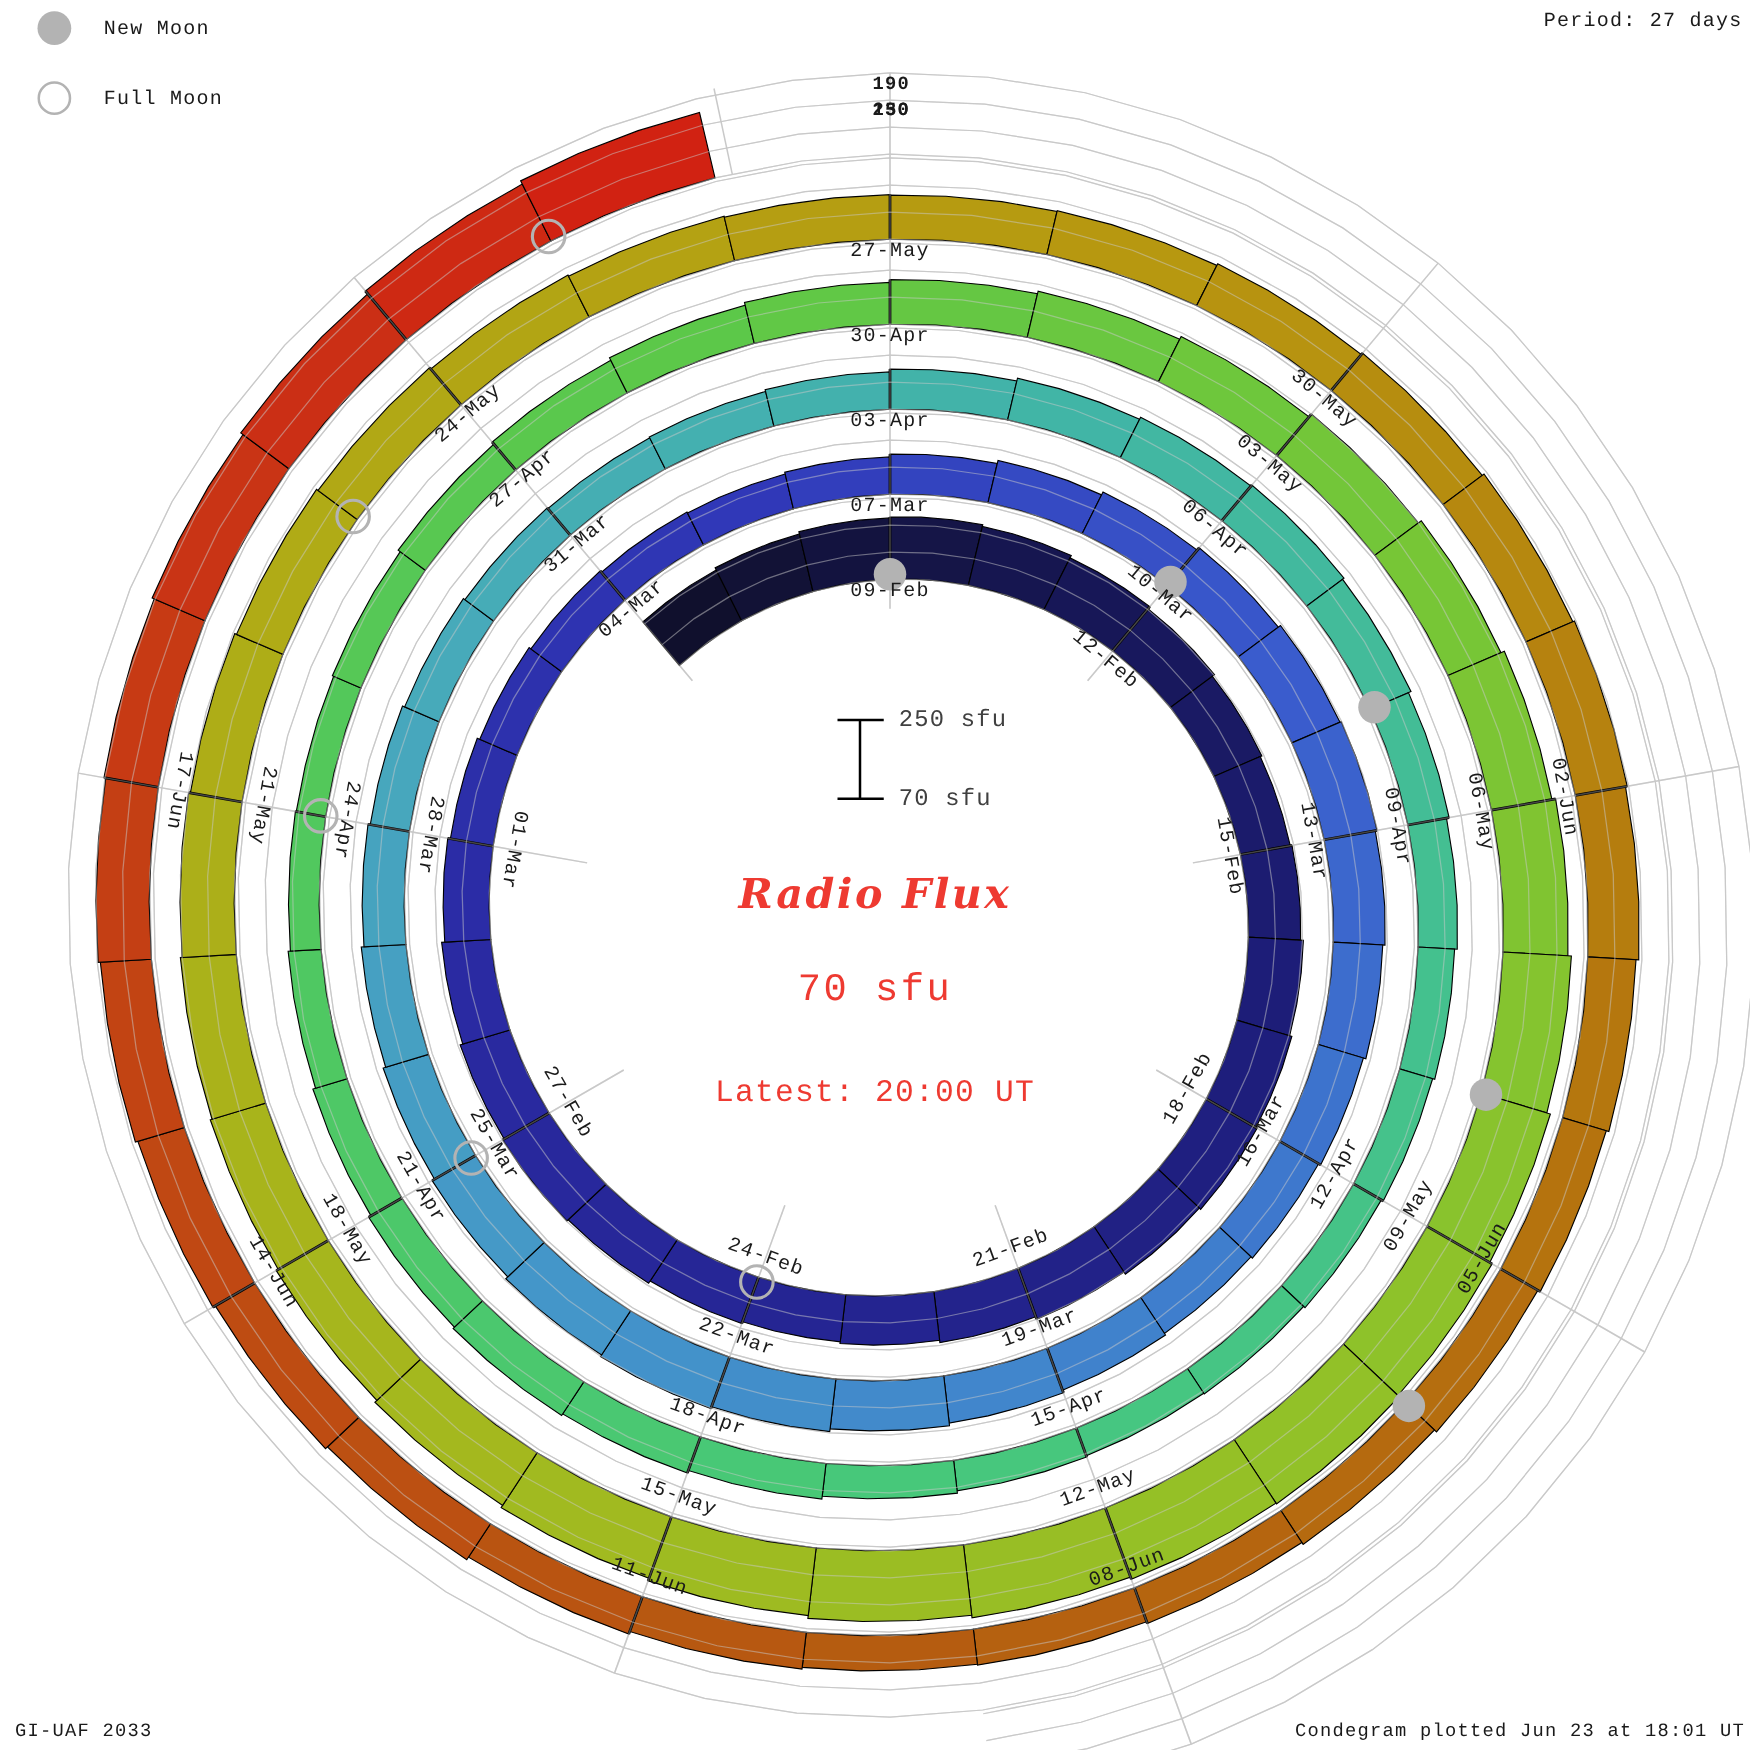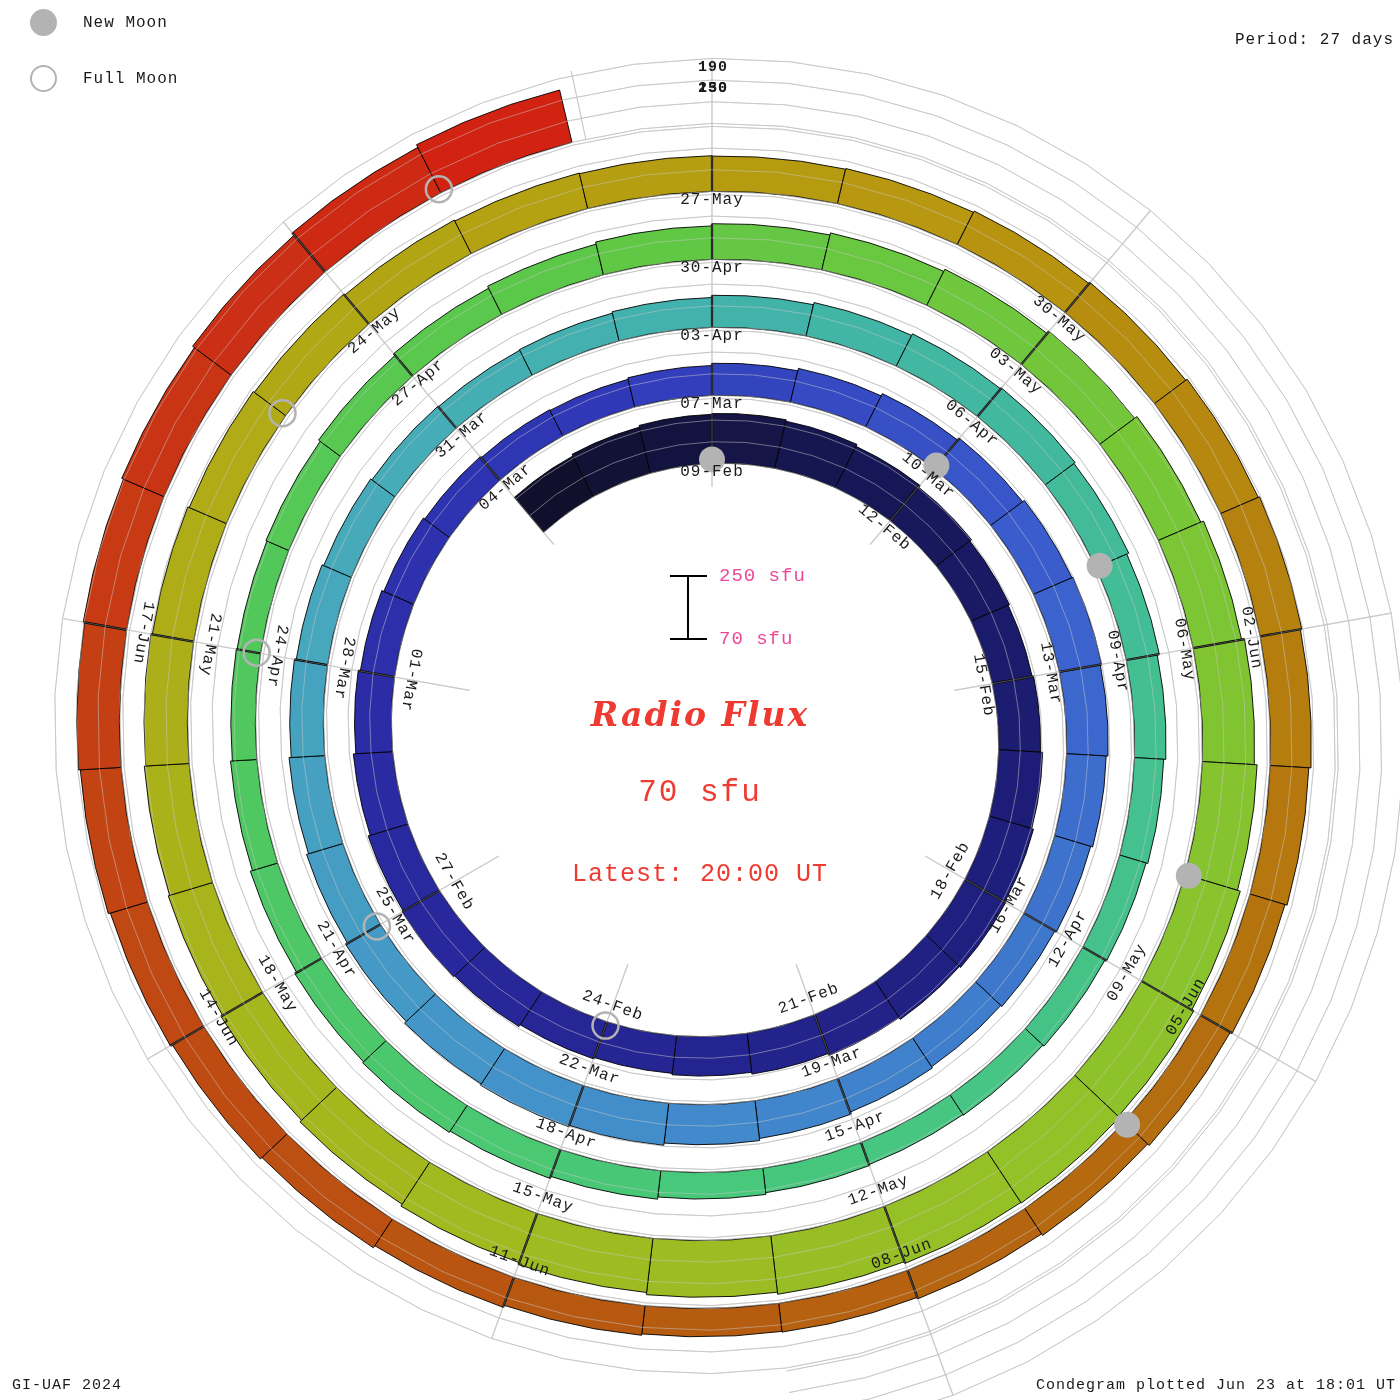--- a/index.html
+++ b/index.html
@@ -4,25 +4,25 @@
 <style>
   html,body{margin:0;padding:0;background:#fff;}
   body{width:1400px;height:1400px;position:relative;font-family:"Liberation Mono","DejaVu Sans Mono",monospace;color:#1a1a1a;}
   .abs{position:absolute;}
   #chart-svg{position:absolute;left:0;top:0;}
   .legend-row{display:flex;align-items:center;gap:26px;}
   .moon-swatch{width:27px;height:27px;border-radius:50%;box-sizing:border-box;flex:0 0 auto;}
   .moon-swatch.new{background:#b3b3b3;}
   .moon-swatch.full{background:#fff;border:2.5px solid #b3b3b3;}
   .legend-label{font-size:16px;letter-spacing:1px;}
-  .period{right:6px;top:8px;font-size:16px;letter-spacing:1px;margin-top:23px;}
+  .period{right:6px;top:8px;font-size:16px;letter-spacing:1px;}
   .radial-label{left:713px;transform:translateX(-50%);font-size:15px;font-weight:700;letter-spacing:1px;}
   .scalebar-line{left:687px;top:576px;width:2px;height:63px;background:#000;}
   .scalebar-cap{left:670px;width:37px;height:2px;background:#000;}
-  .scalebar-text{font-size:19px;letter-spacing:1px;color:#ec4899;}
+  .scalebar-text{font-size:19px;letter-spacing:1px;color:#404040;}
   .center-title{left:430px;width:540px;top:698px;text-align:center;
     font-family:"DejaVu Serif","Liberation Serif",serif;font-style:italic;font-weight:700;
     font-size:33px;line-height:34px;letter-spacing:2px;}
   .center-value{left:430px;width:540px;top:775px;text-align:center;font-size:31px;letter-spacing:2px;}
   .center-latest{left:430px;width:540px;top:860px;text-align:center;font-size:25px;line-height:29px;letter-spacing:1px;}
   .red{color:#ee3a31;}
   .footer{bottom:6px;font-size:15px;letter-spacing:1px;}
   .footer.left{left:12px;}
   .footer.right{right:4px;}
 </style>
@@ -333,14 +333,14 @@
 <div class="abs scalebar-text" style="left:719px;top:628px;">70 sfu</div>
 
 <div class="abs center-title red">
   <div>Radio Flux</div>
 </div>
 <div class="abs center-value red">70 sfu</div>
 <div class="abs center-latest red">
   <div>Latest: 20:00 UT</div>
 </div>
 
-<div class="abs footer left">GI-UAF 2024</div>
+<div class="abs footer left">GI-UAF 2033</div>
 <div class="abs footer right">Condegram plotted Jun 23 at 18:01 UT</div>
 
 </body></html>

